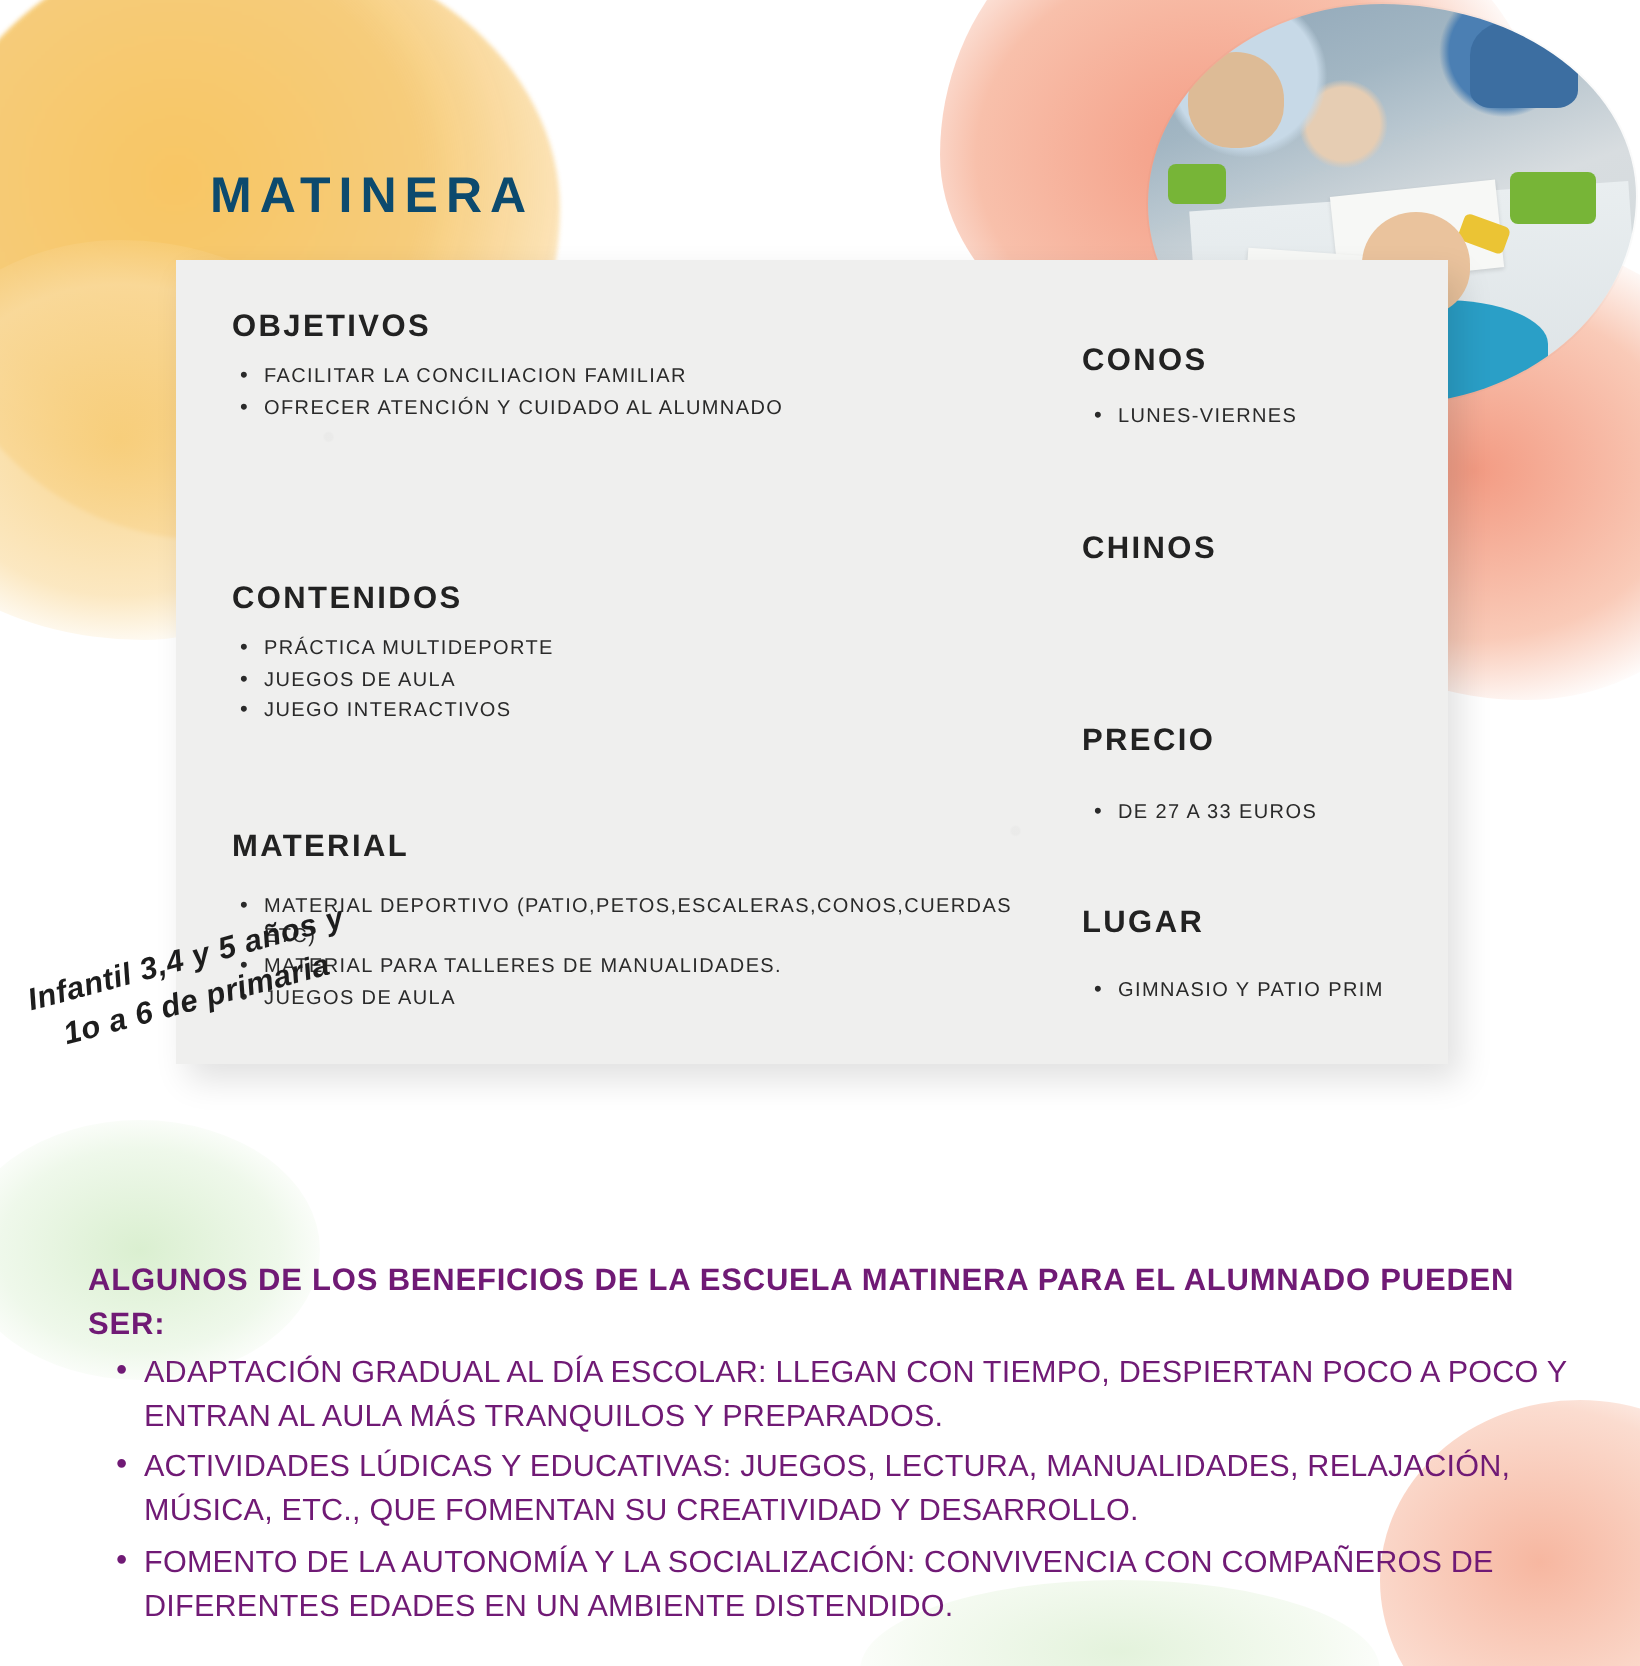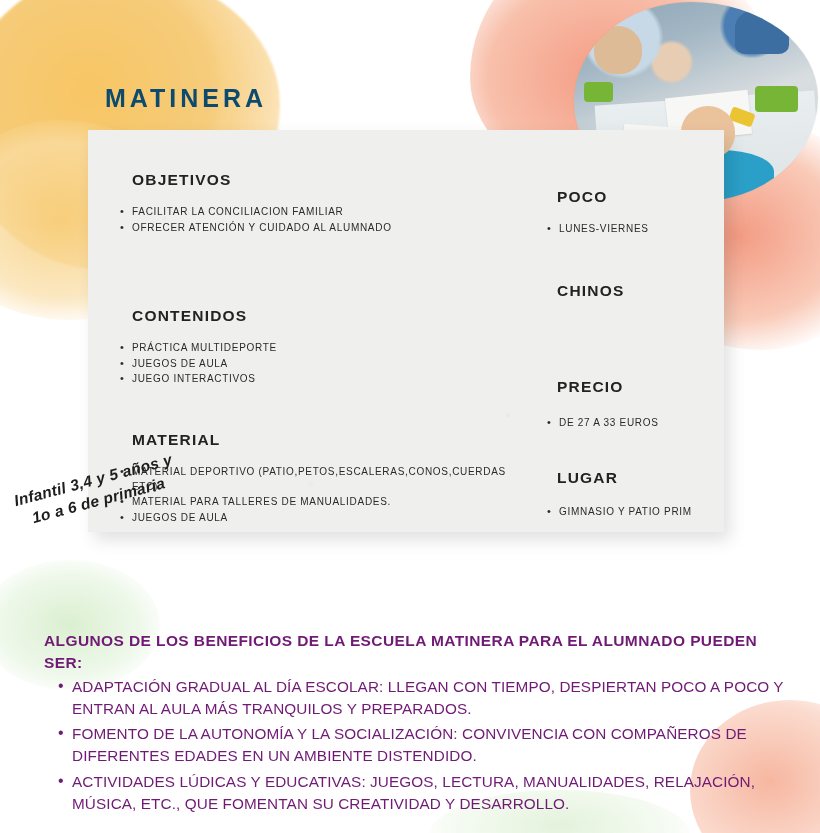--- a/index.html
+++ b/index.html
@@ -137,21 +137,21 @@
     position: absolute;
     left: 94px; top: 84px;
     font-size: 25px;
     letter-spacing: 4px;
     font-weight: 700;
     color: #0c4a6e;
     margin-left: 11px;
   }
 
   h3.sec {
-    margin: 16px;
+    margin: 0;
     font-size: 15.5px;
     font-weight: 700;
     letter-spacing: 1.2px;
     color: #222;
   }
   ul.items {
     margin: 9px 0 0 0;
     padding: 0 0 0 16px;
     list-style: none;
   }
@@ -293,21 +293,21 @@
 <div class="block" id="blk-material">
   <h3 class="sec">MATERIAL</h3>
   <ul class="items">
     <li>MATERIAL DEPORTIVO (PATIO,PETOS,ESCALERAS,CONOS,CUERDAS ETC)</li>
     <li>MATERIAL PARA TALLERES DE MANUALIDADES.</li>
     <li>JUEGOS DE AULA</li>
   </ul>
 </div>
 
 <div class="block" id="blk-dias">
-  <h3 class="sec">POCO</h3>
+  <h3 class="sec">CONOS</h3>
   <ul class="items">
     <li>LUNES-VIERNES</li>
   </ul>
 </div>
 
 <div class="block" id="blk-horario">
   <h3 class="sec">CHINOS</h3>
 </div>
 
 <div class="block" id="blk-precio">
@@ -322,15 +322,15 @@
   <ul class="items">
     <li>GIMNASIO Y PATIO PRIM</li>
   </ul>
 </div>
 
 <div class="sticker">Infantil 3,4 y 5 años y 1o a 6 de primaria</div>
 
 <div class="benefits-head">ALGUNOS DE LOS BENEFICIOS DE LA ESCUELA MATINERA PARA EL ALUMNADO PUEDEN SER:</div>
 <ul class="benefits">
   <li>ADAPTACIÓN GRADUAL AL DÍA ESCOLAR: LLEGAN CON TIEMPO, DESPIERTAN POCO A POCO Y ENTRAN AL AULA MÁS TRANQUILOS Y PREPARADOS.</li>
+  <li>ACTIVIDADES LÚDICAS Y EDUCATIVAS: JUEGOS, LECTURA, MANUALIDADES, RELAJACIÓN, MÚSICA, ETC., QUE FOMENTAN SU CREATIVIDAD Y DESARROLLO.</li>
   <li>FOMENTO DE LA AUTONOMÍA Y LA SOCIALIZACIÓN: CONVIVENCIA CON COMPAÑEROS DE DIFERENTES EDADES EN UN AMBIENTE DISTENDIDO.</li>
-  <li>ACTIVIDADES LÚDICAS Y EDUCATIVAS: JUEGOS, LECTURA, MANUALIDADES, RELAJACIÓN, MÚSICA, ETC., QUE FOMENTAN SU CREATIVIDAD Y DESARROLLO.</li>
 </ul>
 
 </body></html>

